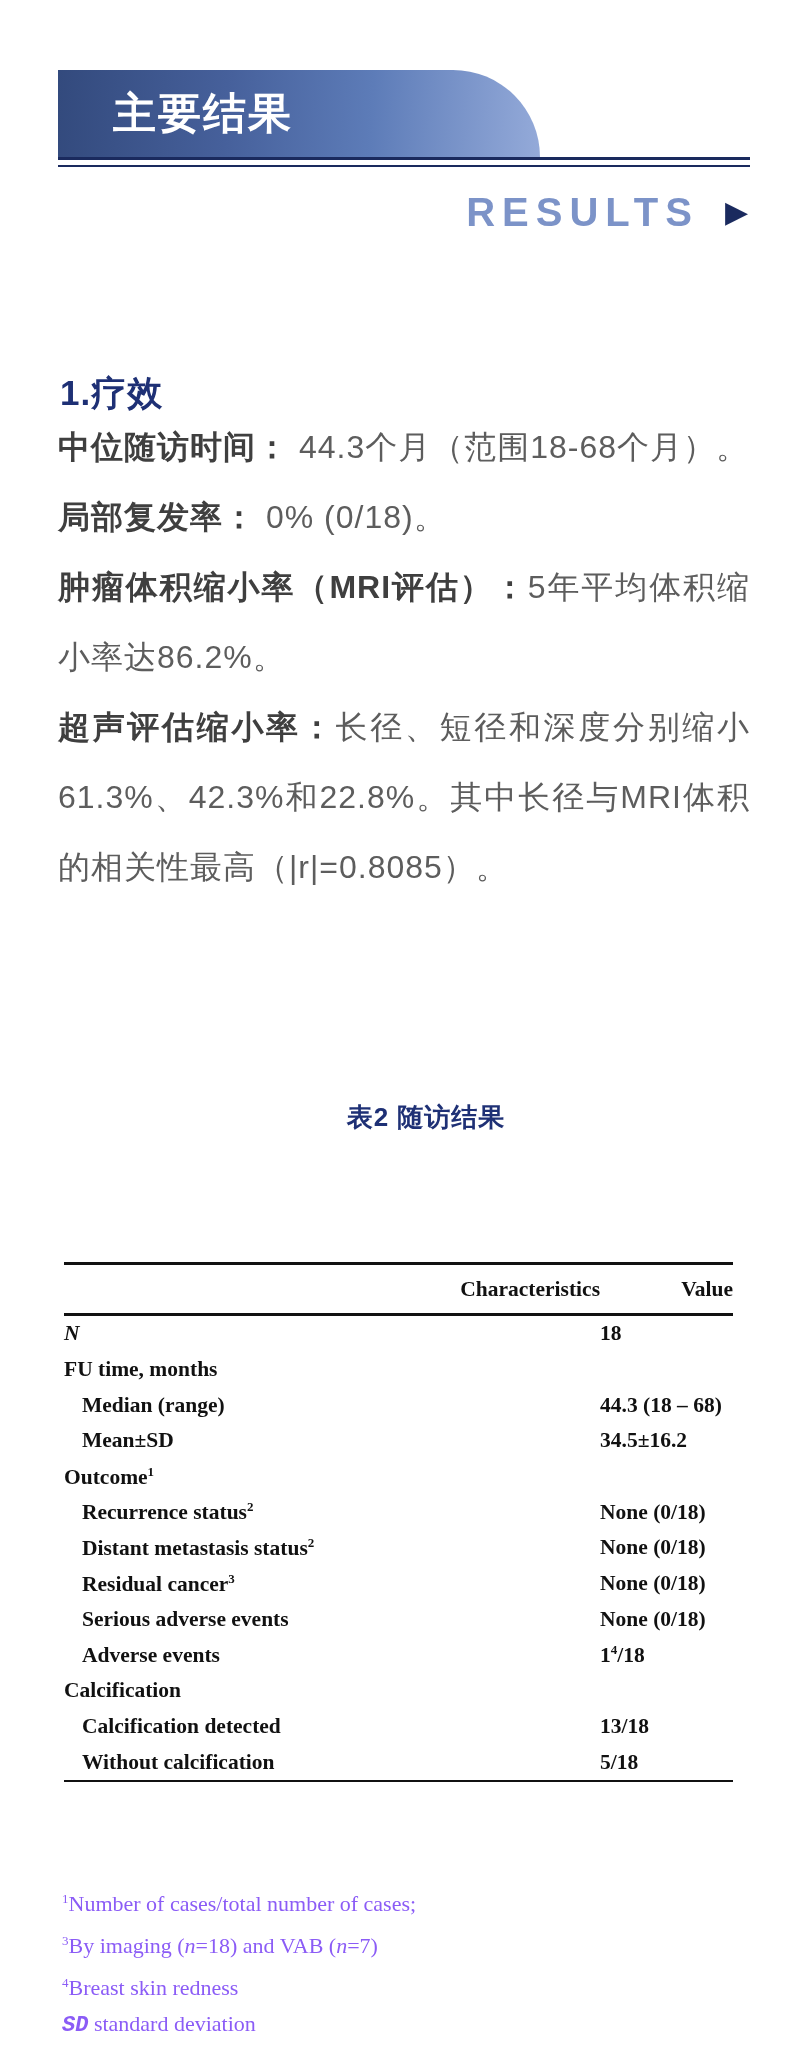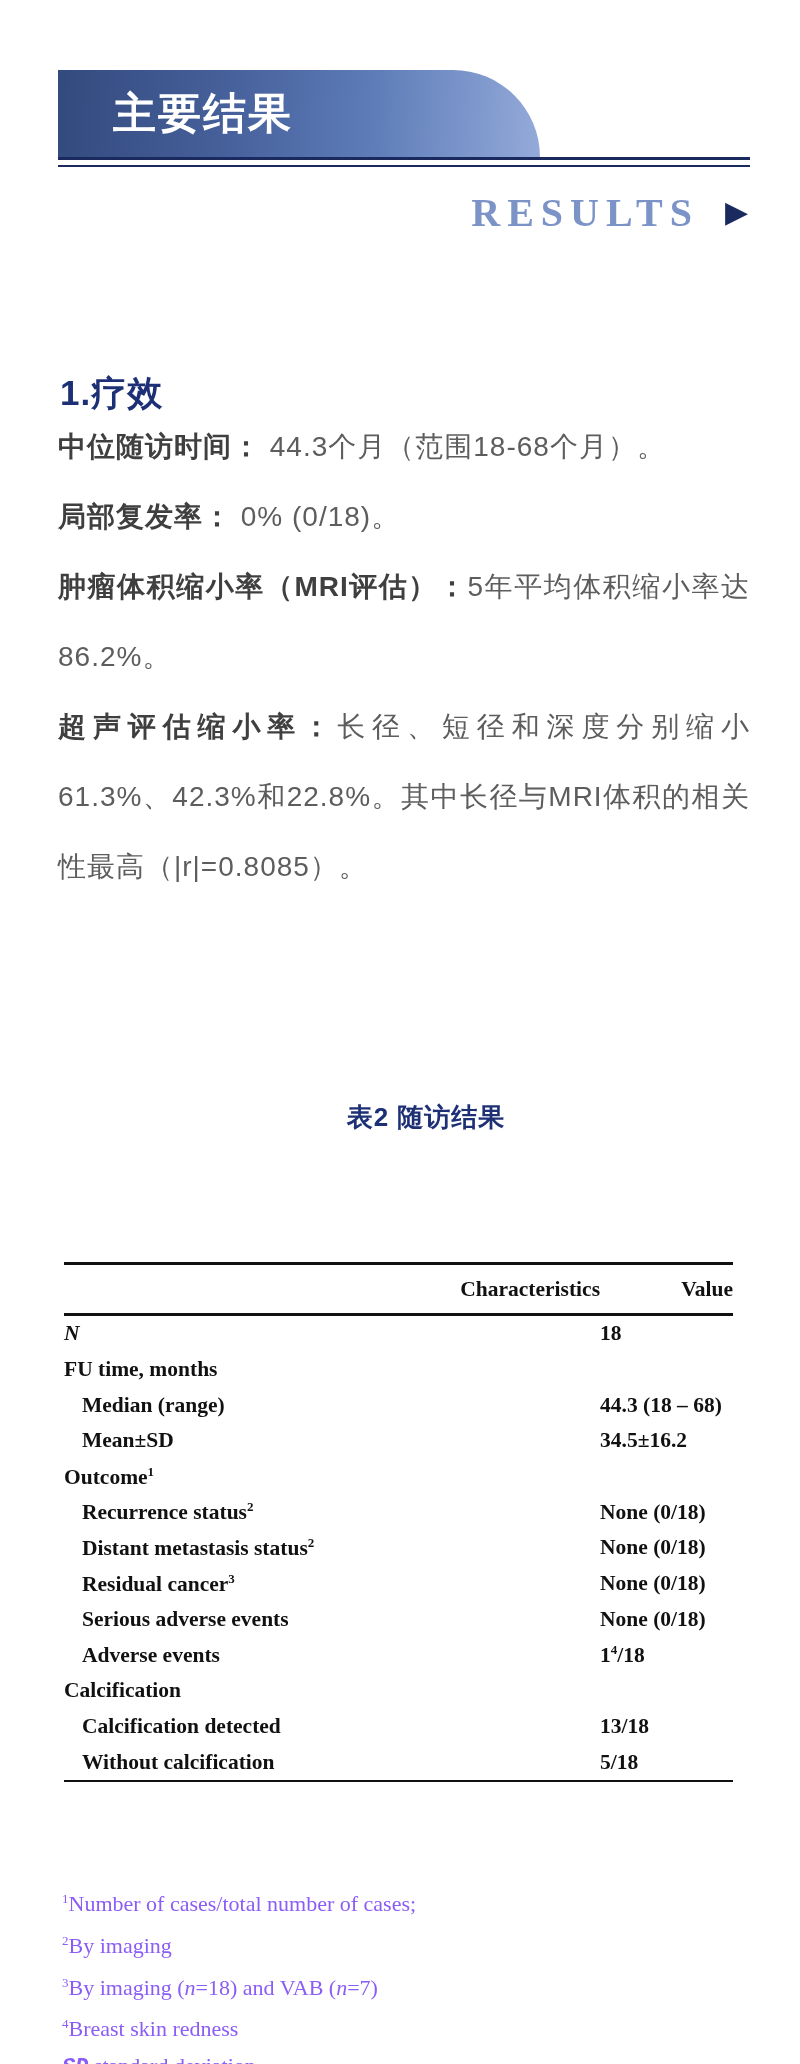--- a/index.html
+++ b/index.html
@@ -19,32 +19,32 @@
     font-family:"Liberation Serif",serif;letter-spacing:2px;white-space:nowrap;
   }
   .rule1{position:absolute;left:58px;top:157px;width:692px;height:3px;background:#1a2a5e;}
   .rule2{position:absolute;left:58px;top:165px;width:692px;height:2px;background:#1a2a5e;}
   
   .results{
     position:absolute;top:188px;right:52px;height:48px;
     display:flex;align-items:center;gap:26px;
   }
   .results-label{
-    font-family:Liberation Serif, serif;font-weight:700;font-size:40px;
+    font-family:Liberation Sans, sans-serif;font-weight:700;font-size:40px;
     color:#7c93c8;letter-spacing:7px;white-space:nowrap;
   }
   .results-arrow{color:#1a2a5e;font-size:30px;line-height:1;font-family:"DejaVu Sans",sans-serif;}
   
   .section-heading{
     position:absolute;left:60px;top:370px;
     font-size:35px;font-weight:700;color:#1e3075;letter-spacing:1px;
   }
   .body-text{
     position:absolute;left:58px;top:412px;width:692px;
-    font-size:28px;line-height:70px;letter-spacing:1px;
+    font-size:32px;line-height:70px;letter-spacing:1px;
     color:#5d5d5d;text-align:justify;
   }
   .body-text p{margin:0;}
   .body-text strong{color:#3f3f3f;font-weight:700;}
   
   .caption{
     position:absolute;left:0;top:1100px;width:800px;text-align:center;
     font-size:26px;font-weight:700;color:#1e3075;letter-spacing:1px;padding-left:26px;
   }
   
@@ -155,19 +155,18 @@
       </div>
       <div class="trow indent">
         <span class="tcell label"><span>Without calcification</span></span>
         <span class="tcell value">5/18</span>
       </div>
     </div>
   </div>
 
   <div class="fnotes">
     <div><sup>1</sup><span>Number of cases/total number of cases;</span></div>
-    <div><sup>2</sup><span>By imaging</span></div>
     <div><sup>3</sup><span>By imaging (</span><span class="fit">n</span><span>=18) and VAB (</span><span class="fit">n</span><span>=7)</span></div>
     <div><sup>4</sup><span>Breast skin redness</span></div>
     <div><span class="fsd">SD</span><span> standard deviation</span></div>
   </div>
 
 </div>
 
 </body></html>

